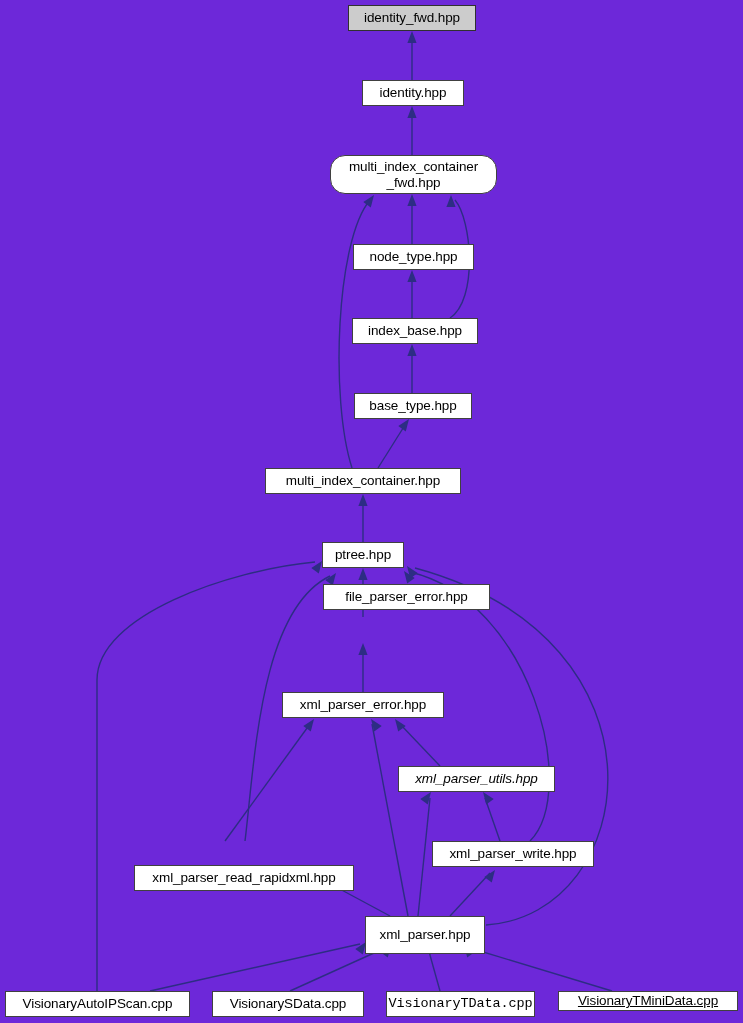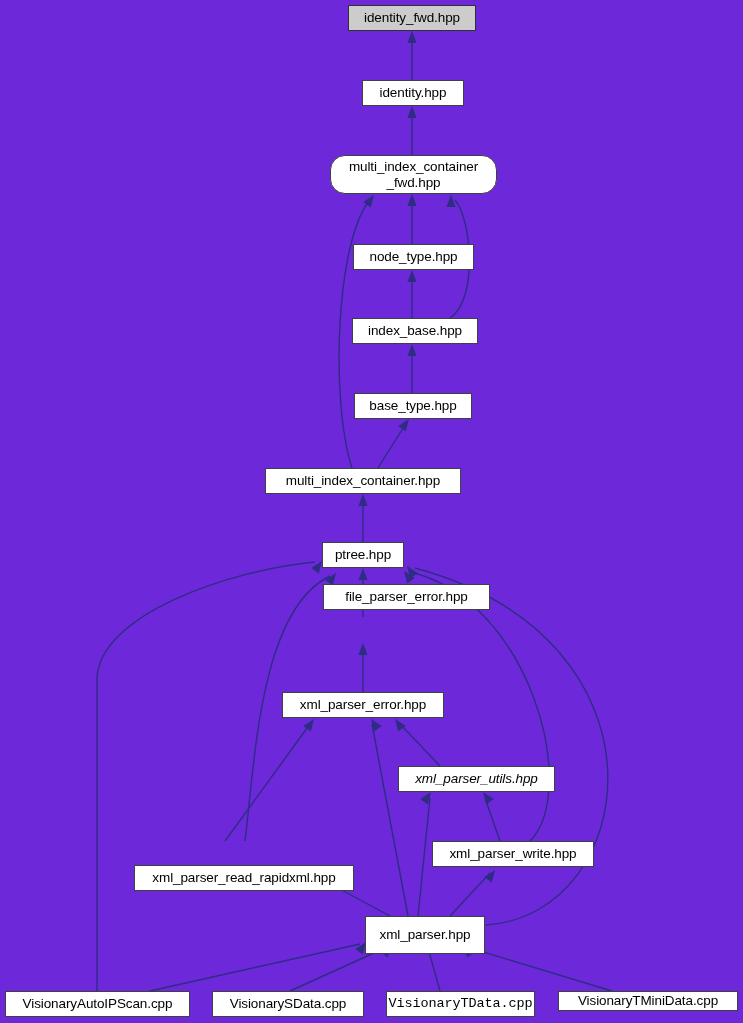--- a/index.html
+++ b/index.html
@@ -167,15 +167,15 @@
       <div class="node" style="left: 322px; top: 542px; width: 82px; height: 26px;">ptree.hpp</div>
       <div class="node" style="left: 285px; top: 584px; width: 167px; height: 26px; margin-left: 38px;">file_parser_error.hpp</div>
       <div class="node" style="left: 282px; top: 692px; width: 162px; height: 26px;">xml_parser_error.hpp</div>
       <div class="node" style="left: 398px; top: 766px; width: 157px; height: 26px; font-style: italic;">xml_parser_utils.hpp</div>
       <div class="node" style="left: 134px; top: 841px; width: 220px; height: 26px; margin-top: 24px;">xml_parser_read_rapidxml.hpp</div>
       <div class="node" style="left: 432px; top: 841px; width: 162px; height: 26px;">xml_parser_write.hpp</div>
       <div class="node" style="left: 365px; top: 916px; width: 120px; height: 38px;">xml_parser.hpp</div>
       <div class="node" style="left: 5px; top: 991px; width: 185px; height: 26px;">VisionaryAutoIPScan.cpp</div>
       <div class="node" style="left: 212px; top: 991px; width: 152px; height: 26px; text-align: center;">VisionarySData.cpp</div>
       <div class="node" style="left: 386px; top: 991px; width: 149px; height: 26px; font-family: Liberation Mono, monospace;">VisionaryTData.cpp</div>
-      <div class="node" style="left: 558px; top: 991px; width: 180px; height: 20px;">VisionaryTMiniData.cpp</div>
+      <div class="node" style="left: 558px; top: 991px; width: 180px; height: 20px; text-decoration: underline;">VisionaryTMiniData.cpp</div>
     </div>
 </div>
 
 </body></html>

